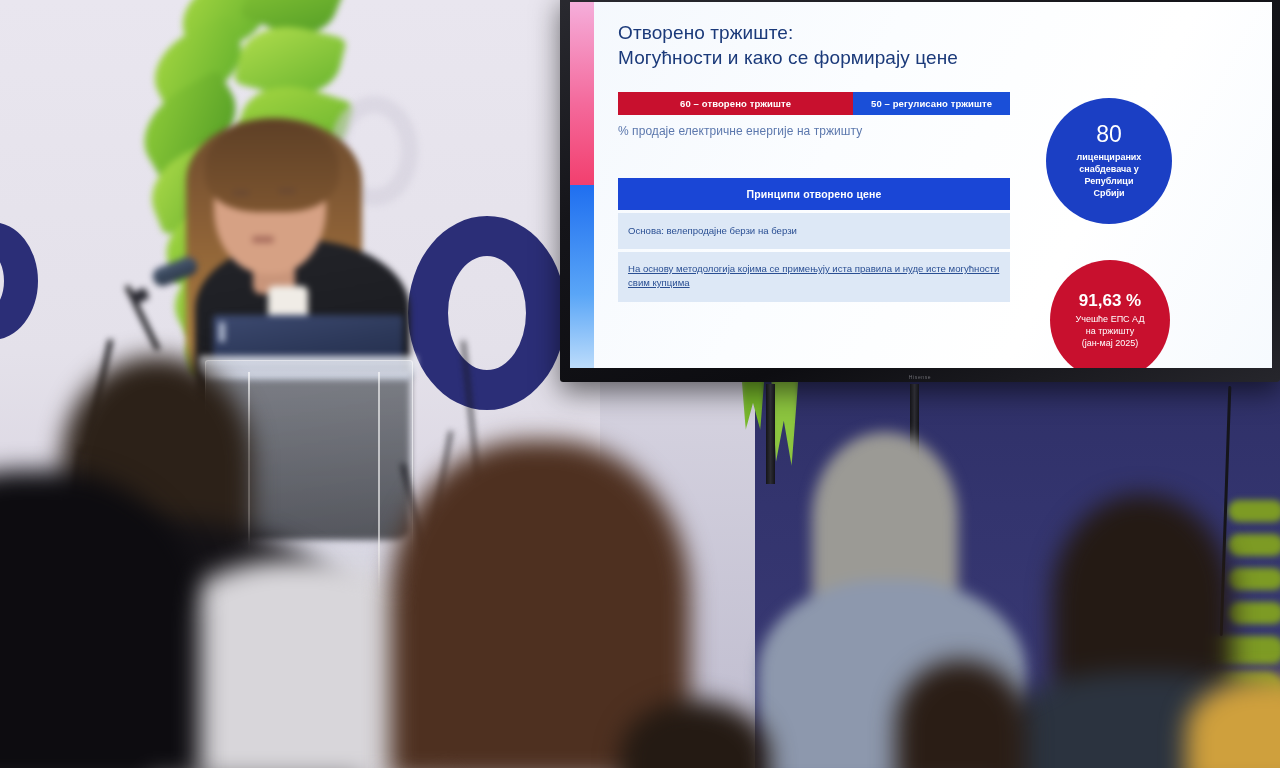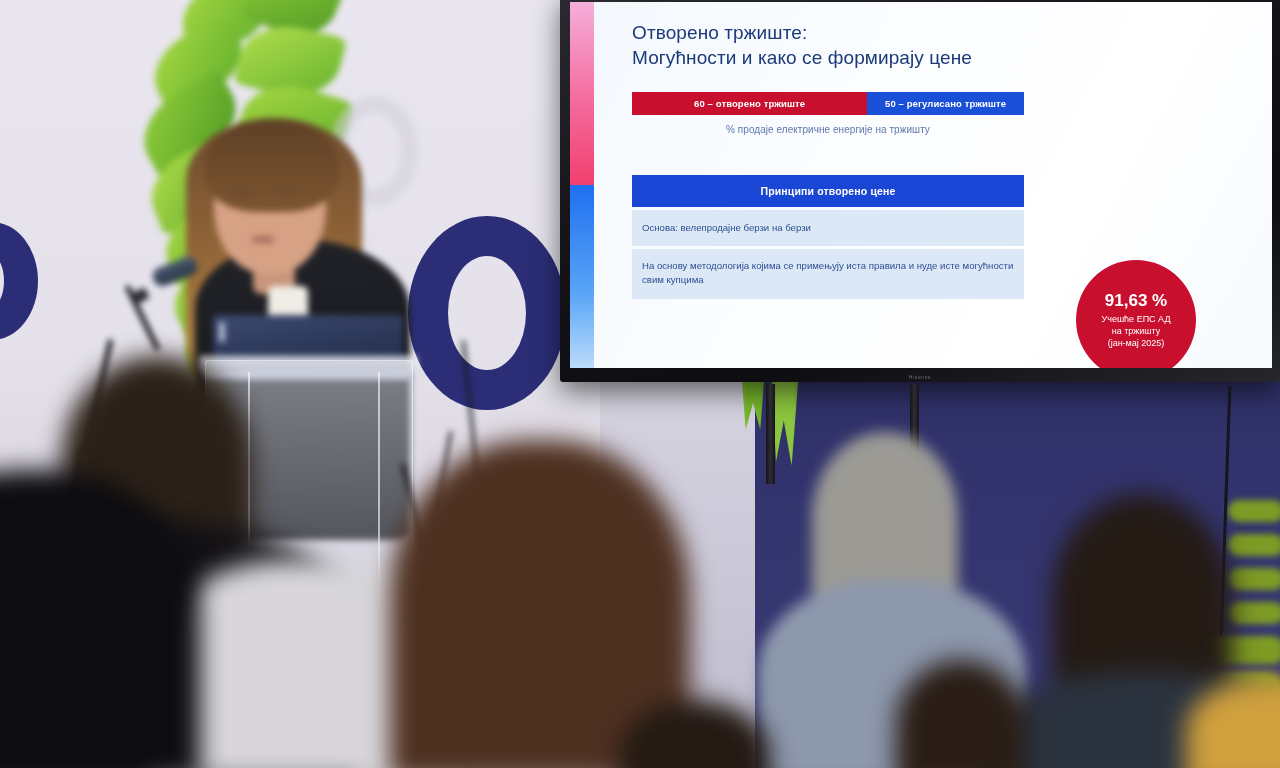--- a/index.html
+++ b/index.html
@@ -77,66 +77,66 @@
   .tv-cable {
     position:absolute; left:1224px; top:386px; width:3px; height:250px;
     background:#15151a; border-radius:2px; transform:rotate(2deg);
   }
 
   
   .slide { position:absolute; inset:0; display:flex; }
   .slide-stripe { width:24px; flex:0 0 24px; display:flex; flex-direction:column; }
   .stripe-top { flex:1; background: linear-gradient(180deg,#f5aedb 0%, #f46a9c 55%, #f23f6e 100%); }
   .stripe-bot { flex:1; background: linear-gradient(180deg,#1f6ff0 0%, #5aa6f7 60%, #bcdcfb 100%); }
-  .slide-body { flex:1; position:relative; padding:18px 22px 10px 38px; }
+  .slide-body { flex:1; position:relative; padding:18px 22px 10px 24px; }
 
   .slide-title {
     color:#1b3a7a; font-size:19px; line-height:1.32; font-weight:400;
     letter-spacing:.1px; white-space:pre-line;
   }
 
   .content-cols { display:flex; gap:18px; margin-top:22px; }
   .col-left { width:392px; flex:0 0 392px; }
   .col-right { flex:1; position:relative; }
 
   
   .split-bar { display:flex; height:23px; width:100%; overflow:hidden; }
   .split-seg {
     display:flex; align-items:center; justify-content:center;
     color:#fff; font-size:9.5px; font-weight:700; letter-spacing:.1px;
   }
   .seg-open { background:#c8102e;text-align:center; }
   .seg-reg  { background:#1a4fd8; }
   .bar-caption {
-    text-align:center; color:#5c78ad; font-size:10px; margin-top:9px;
+    text-align:left; color:#5c78ad; font-size:12px; margin-top:9px;
     letter-spacing:.05px;
   }
 
   
   .table { margin-top:40px; }
   .table-head {
     background:#1a46d6; color:#fff; text-align:center; font-weight:700;
     font-size:10.5px; padding:10px 6px; letter-spacing:.15px;
   }
   .table-row {
     background:#dde8f6; color:#2a4f93; font-size:9.6px;
     padding:11px 10px; line-height:1.45; margin-top:3px;
   }
-  .table-row.tall { padding:10px 10px 12px; }
+  .table-row.tall { padding:10px 10px 12px;text-decoration:underline; }
 
   
   .badge {
     position:absolute; border-radius:50%; color:#fff; text-align:center;
     display:flex; flex-direction:column; align-items:center; justify-content:center;
   }
   .badge-blue {
     background:#1b3fc4; left:18px; top:6px; width:126px; height:126px;
   }
   .badge-red {
-    background:#c8102e; left:34px; top:168px; width:120px; height:120px;
+    background:#c8102e; left:22px; top:168px; width:120px; height:120px;
   }
   .badge-num { font-size:23px; font-weight:400; line-height:1; margin-bottom:5px; }
   .badge-num.red { font-size:17px; font-weight:700; margin-bottom:4px; }
   .badge-sub { font-size:9px; font-weight:400; line-height:1.34; white-space:pre-line; }
   .badge-sub.thin { font-weight:600; }
 
   
   .person { position:absolute; }
   
   .spk-body {
@@ -280,20 +280,27 @@
 
                 <div class="table">
                   <div class="table-head">Принципи отворено цене</div>
                   <div class="table-row">Основа: велепродајне берзи на берзи</div>
                   <div class="table-row tall">На основу методологија којима се примењују иста правила и нуде исте могућности свим купцима</div>
                 </div>
               </div>
 
               <div class="col-right">
 
+                <div class="badge badge-blue">
+                  <div class="badge-num">80</div>
+                  <div class="badge-sub thin">лиценцираних
+снабдевача у
+Републици
+Србији</div>
+                </div>
 
                 <div class="badge badge-red">
                   <div class="badge-num red">91,63 %</div>
                   <div class="badge-sub">Учешће ЕПС АД
 на тржишту
 (јан-мај 2025)</div>
                 </div>
 
               </div>
             </div>

